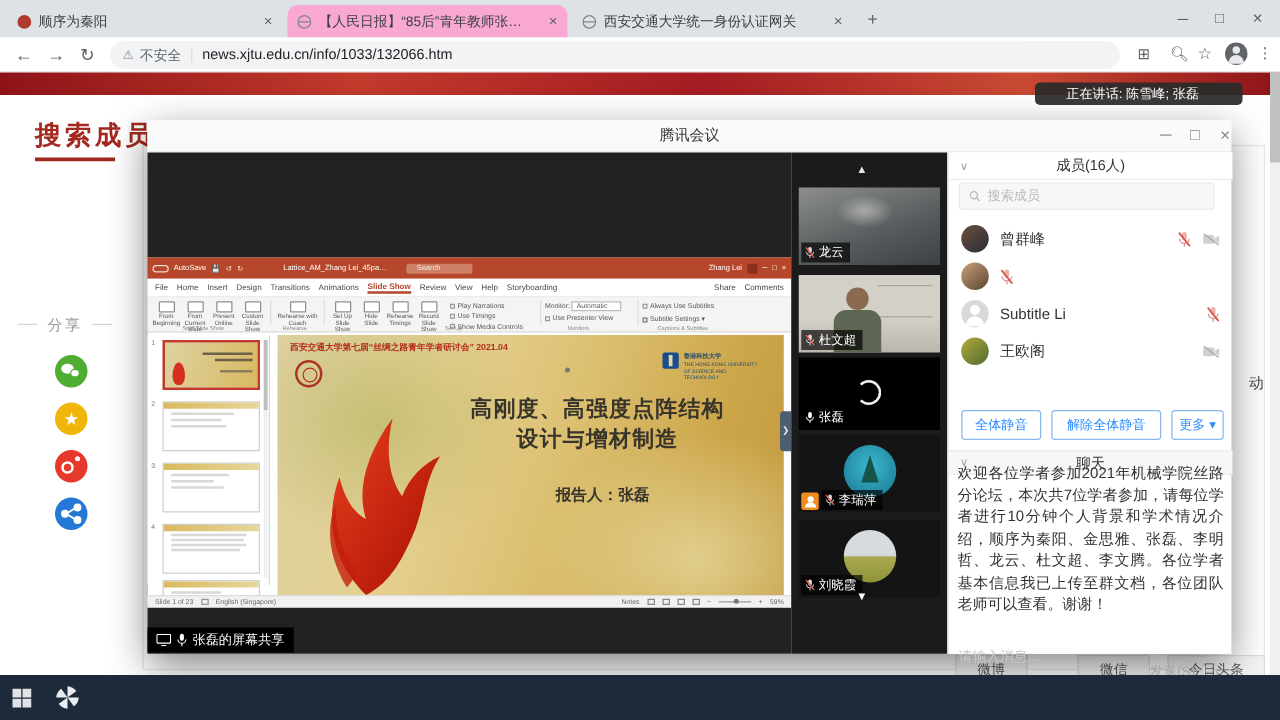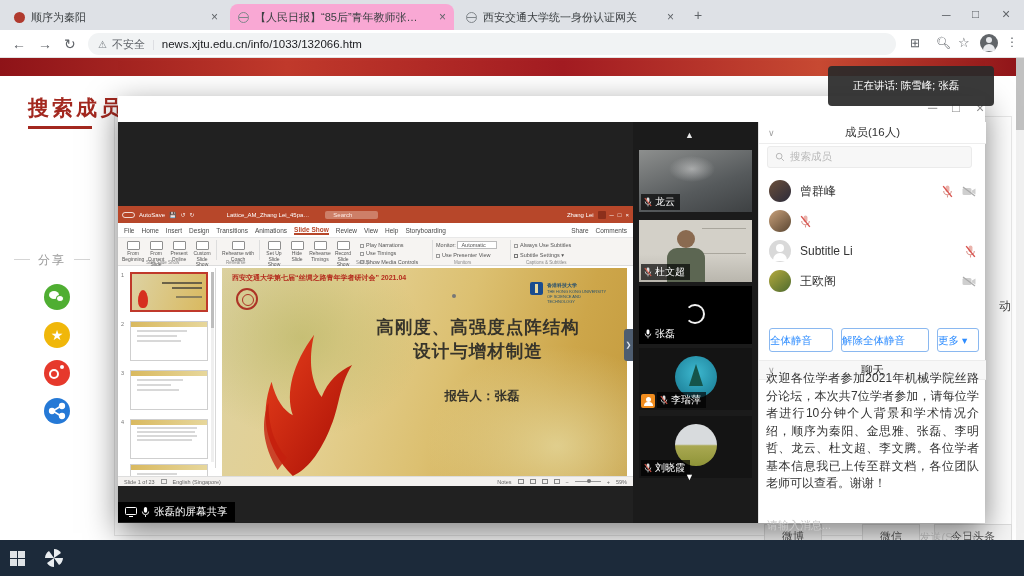--- a/index.html
+++ b/index.html
@@ -27,21 +27,21 @@
 .sect-title{left:28px;top:94px;font-family:"DejaVu Serif",serif;font-size:21px;font-weight:bold;color:#a3281f;letter-spacing:3px}
 .sect-bar{left:28px;top:126px;width:64px;height:3px;background:#a3281f}
 .pagebox{left:114px;top:116px;width:898px;height:420px;border:1px solid #e8e8e8}
 .shr-label{left:38px;top:252px;font-size:12px;color:#9a9a9a;letter-spacing:2px}
 .shr-line{top:259px;width:16px;height:1px;background:#d5d5d5}
 .sbtn{width:26px;height:26px;border-radius:50%;left:44px}
 .footbtn{top:524px;height:24px;background:#f5f5f5;border:1px solid #ddd;color:#555;font-size:11px;text-align:center;line-height:22px}
 .scrollbar{left:1016px;top:58px;width:8px;height:482px;background:#f1f1f1}
 .scrollthumb{left:1016px;top:58px;width:8px;height:72px;background:#c1c1c1}
 
-.toast{left:828px;top:66px;width:166px;height:40px;background:rgba(42,42,42,.93);border-radius:4px;display:flex;align-items:center;padding:1px 8px;gap:17px;z-index:40}
+.toast{left:828px;top:66px;width:166px;height:18px;background:rgba(42,42,42,.93);border-radius:4px;display:flex;align-items:center;padding:1px 8px;gap:17px;z-index:40}
 .toast .txt{color:#fff;font-size:10.5px;white-space:nowrap}
 
 .meet{left:118px;top:96px;width:867px;height:427px;background:#fff;box-shadow:0 10px 30px rgba(0,0,0,.5);z-index:20}
 .meet-title{left:0;top:0;width:867px;height:26px;background:#fafafa;border-bottom:1px solid #e6e6e6;display:flex;align-items:center;justify-content:center;font-size:12px;color:#333}
 .mwb{position:absolute;top:5px;color:#888;font-size:13px;line-height:14px}
 .sharearea{left:0;top:26px;width:515px;height:401px;background:#212121}
 .vidcol{left:515px;top:26px;width:125px;height:401px;background:#1b1b1b}
 .panel{left:640px;top:26px;width:227px;height:401px;background:#fff;border-left:1px solid #e3e3e3}
 
 .ppt{left:0;top:84px;width:515px;height:280px;background:#fff}
@@ -80,21 +80,21 @@
 .badge-host:before{content:"";position:absolute;left:4.5px;top:2.5px;width:5px;height:5px;border-radius:50%;background:#fff}
 .badge-host:after{content:"";position:absolute;left:2.5px;top:8px;width:9px;height:4px;border-radius:4px 4px 0 0;background:#fff}
 .uarr,.darr{position:absolute;color:#e8e8e8;font-size:9px;left:52px}
 
 .phead{position:absolute;left:0;width:227px;background:#fff;border-bottom:1px solid #ededed;display:flex;align-items:center;justify-content:center;font-size:11.5px;color:#333}
 .chev{position:absolute;left:9px;color:#a0a0a0;font-size:9px}
 .msearch{position:absolute;left:8px;top:24px;width:205px;height:22px;background:#f7f7f7;border:1px solid #ebebeb;border-radius:3px;display:flex;align-items:center;gap:5px;padding:0 7px;font-size:10.5px;color:#b8b8b8}
 .mrow{position:absolute;left:0;width:227px;height:30px;display:flex;align-items:center;padding:0 10px;gap:9px}
 .mava{width:22px;height:22px;border-radius:50%;flex:0 0 auto}
 .mname{font-size:12px;color:#333;flex:1}
-.mbtn{position:absolute;top:206px;height:24px;border:1px solid #8ab8f0;border-radius:3px;background:#fff;color:#2d8cff;font-size:10.5px;line-height:22px}
+.mbtn{position:absolute;top:206px;height:24px;border:1px solid #8ab8f0;border-radius:3px;background:#fff;color:#2d8cff;font-size:10.5px;text-align:center;line-height:22px}
 .chathead{position:absolute;left:0;top:238px;width:227px;height:20px;background:#f7f7f7;border-top:1px solid #ececec;border-bottom:1px solid #ececec;display:flex;align-items:center;justify-content:center;font-size:11.5px;color:#333}
 .chatmsg{position:absolute;left:7px;top:248px;width:213px;font-size:12px;line-height:17.5px;color:#333;text-align:justify}
 .sendrow{position:absolute;left:0;top:372px;width:227px;height:22px;border-top:1px solid #ececec;display:flex;align-items:center;padding:0 8px;gap:4px;font-size:11px}
 .inputph{position:absolute;left:8px;top:396px;font-size:11px;color:#c9c9c9}
 .sendbtn{position:absolute;right:8px;top:408px;font-size:11px;color:#a3a3a3;display:flex;align-items:center;gap:6px}
 
 .taskbar{left:0;top:540px;width:1024px;height:36px;background:#1c2a3a;z-index:60}
 .winlogo{left:10px;top:551px;width:15px;height:15px;display:grid;grid-template-columns:7px 7px;grid-template-rows:7px 7px;gap:1px}
 .winlogo div{background:#dfe3e6}
 </style>
@@ -180,20 +180,23 @@
       <line x1="5" y1="9.4" x2="5" y2="11.5" stroke="#fff" stroke-width="1"></line>
     </svg>
   <span class="txt">正在讲话: 陈雪峰; 张磊</span>
   <span style="width:1px;height:13px;background:#666"></span>
   <svg width="11" height="10" viewBox="0 0 12 10">
       <path d="M7 1 L3 4.5 L7 8 M3 4.5 H9 a2.5 2.5 0 0 1 0 5" fill="none" stroke="#ddd" stroke-width="1.2"></path>
     </svg>
 </div>
 
 <div class="abs meet">
+  <div class="abs meet-title">
+    <span>腾讯会议</span>
+  </div>
   <span class="mwb" style="left:810px">─</span>
   <span class="mwb" style="left:834px">□</span>
   <span class="mwb" style="left:858px;font-size:14px">×</span>
 
   <div class="abs sharearea">
 
     <div class="abs ppt">
       <div class="abs ppt-tb">
         <span style="width:13px;height:6px;border:1px solid rgba(255,255,255,.8);border-radius:3px;display:inline-block"></span>
         <span>AutoSave</span>

